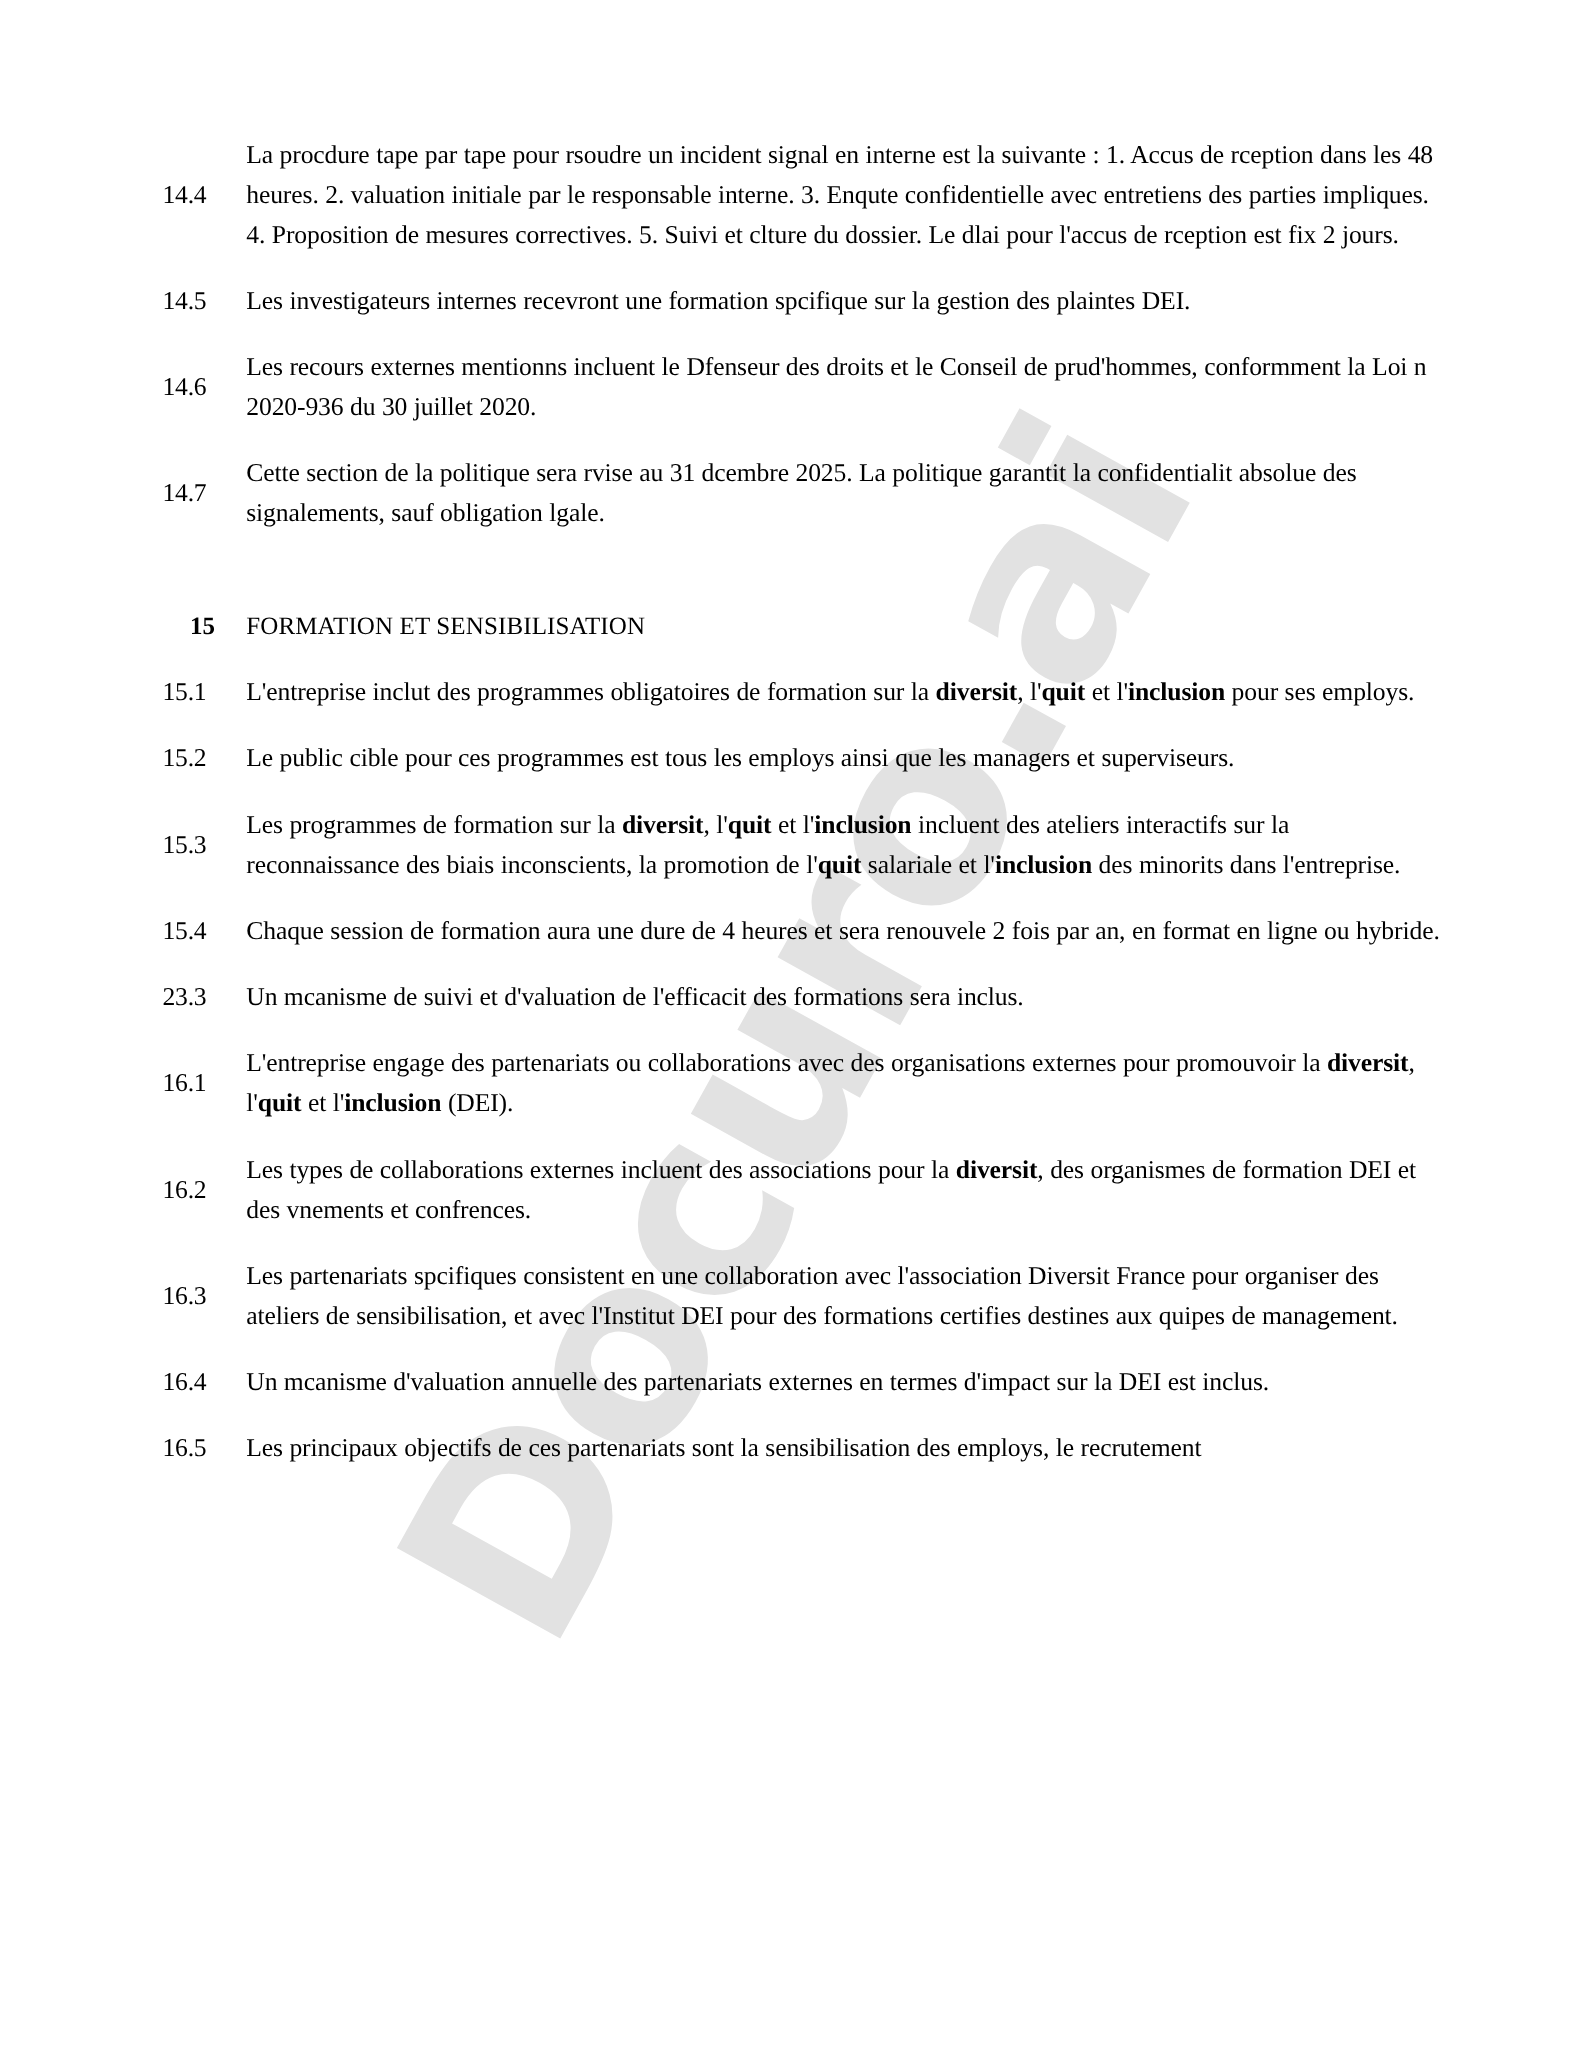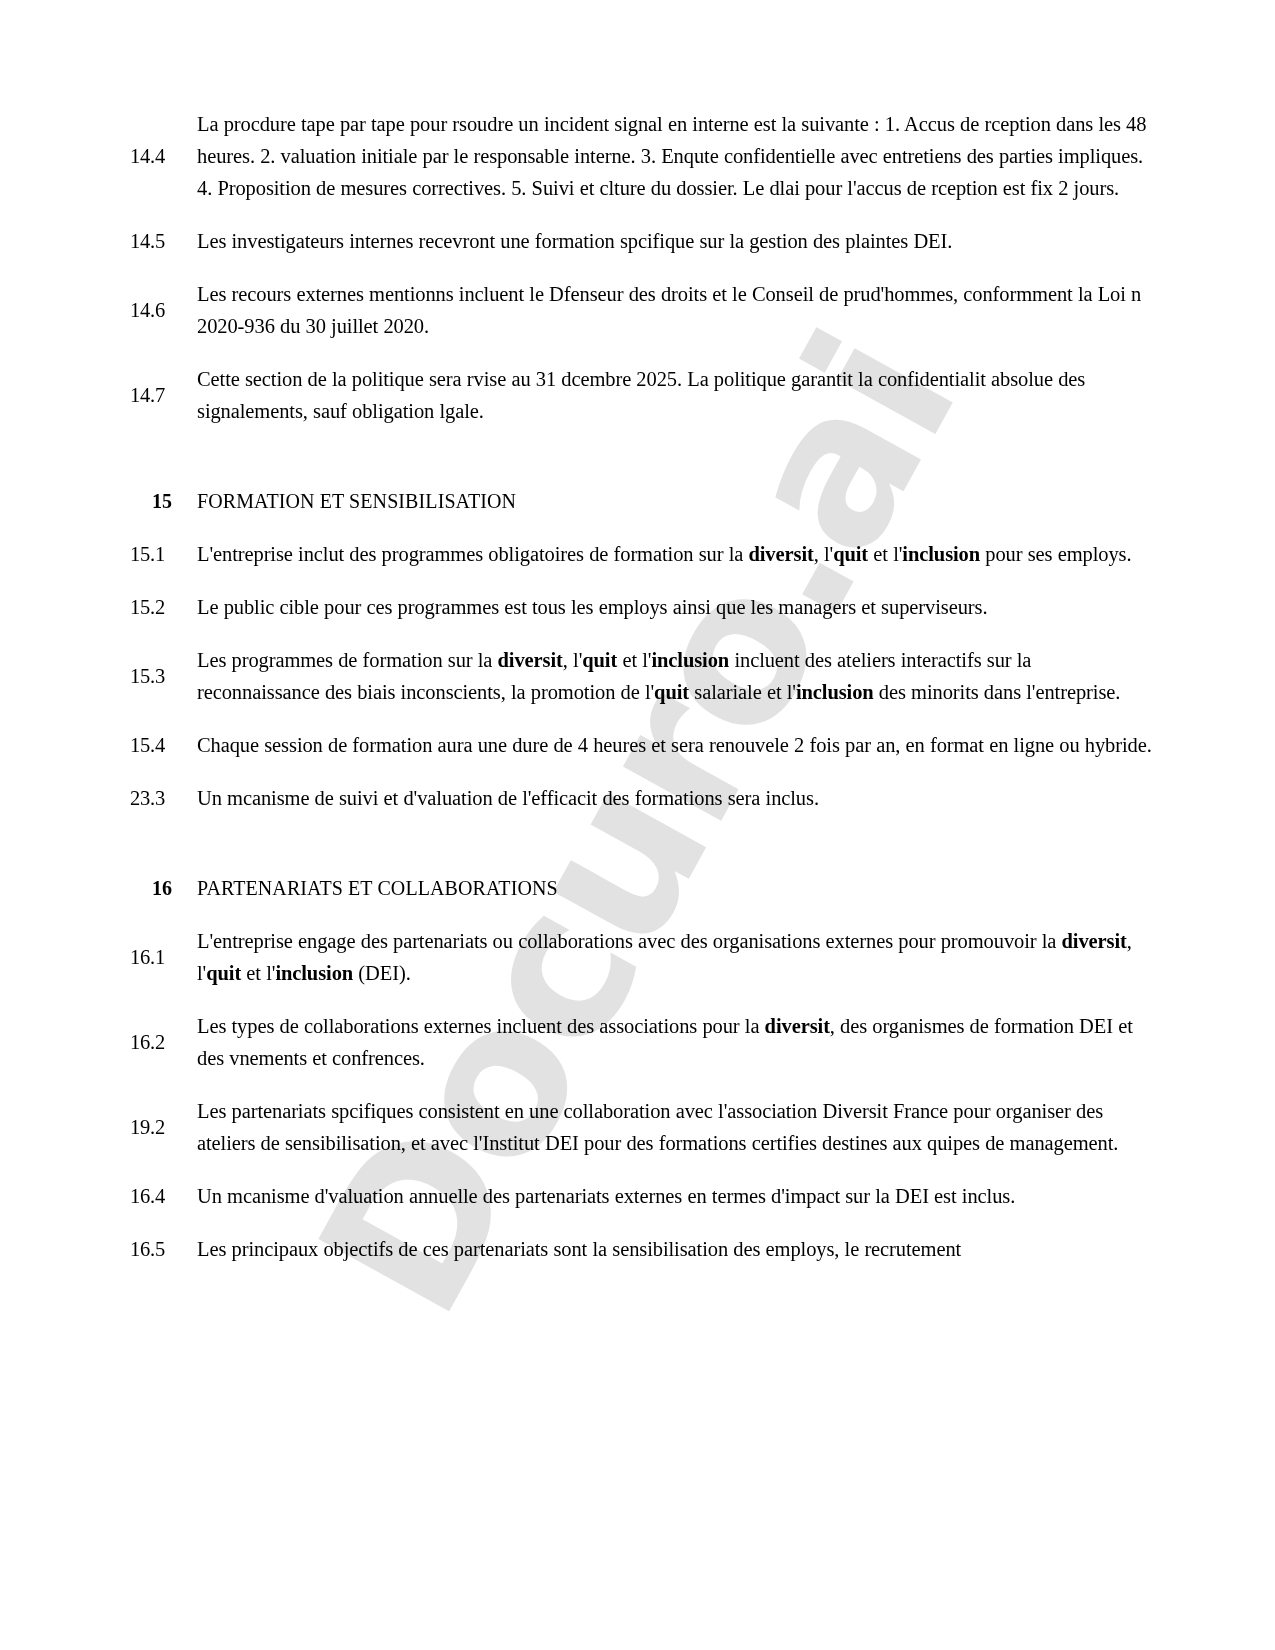--- a/index.html
+++ b/index.html
@@ -136,34 +136,30 @@
         <div class="clause-body">Les programmes de formation sur la <b>diversit</b>, l'<b>quit</b> et l'<b>inclusion</b> incluent des ateliers interactifs sur la reconnaissance des biais inconscients, la promotion de l'<b>quit</b> salariale et l'<b>inclusion</b> des minorits dans l'entreprise.</div>
       </div>
       <div class="clause">
         <div class="clause-num">15.4</div>
         <div class="clause-body">Chaque session de formation aura une dure de 4 heures et sera renouvele 2 fois par an, en format en ligne ou hybride.</div>
       </div>
       <div class="clause">
         <div class="clause-num">23.3</div>
         <div class="clause-body">Un mcanisme de suivi et d'valuation de l'efficacit des formations sera inclus.</div>
       </div>
-      <div class="section-heading">
-        <div class="sec-num">16</div>
-        <div class="sec-title">PARTENARIATS ET COLLABORATIONS</div>
-      </div>
       <div class="clause">
         <div class="clause-num">16.1</div>
         <div class="clause-body">L'entreprise engage des partenariats ou collaborations avec des organisations externes pour promouvoir la <b>diversit</b>, l'<b>quit</b> et l'<b>inclusion</b> (DEI).</div>
       </div>
       <div class="clause">
         <div class="clause-num">16.2</div>
         <div class="clause-body">Les types de collaborations externes incluent des associations pour la <b>diversit</b>, des organismes de formation DEI et des vnements et confrences.</div>
       </div>
       <div class="clause">
-        <div class="clause-num">19.2</div>
+        <div class="clause-num">16.3</div>
         <div class="clause-body">Les partenariats spcifiques consistent en une collaboration avec l'association Diversit France pour organiser des ateliers de sensibilisation, et avec l'Institut DEI pour des formations certifies destines aux quipes de management.</div>
       </div>
       <div class="clause">
         <div class="clause-num">16.4</div>
         <div class="clause-body">Un mcanisme d'valuation annuelle des partenariats externes en termes d'impact sur la DEI est inclus.</div>
       </div>
       <div class="clause">
         <div class="clause-num">16.5</div>
         <div class="clause-body">Les principaux objectifs de ces partenariats sont la sensibilisation des employs, le recrutement</div>
       </div>

